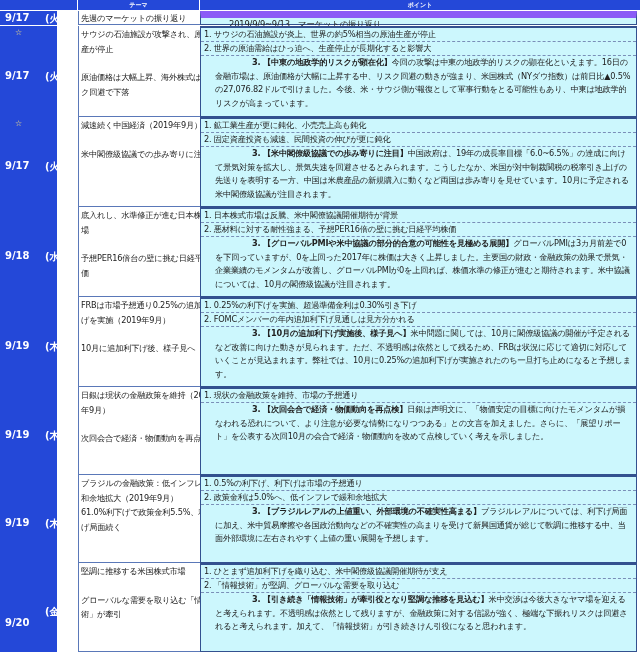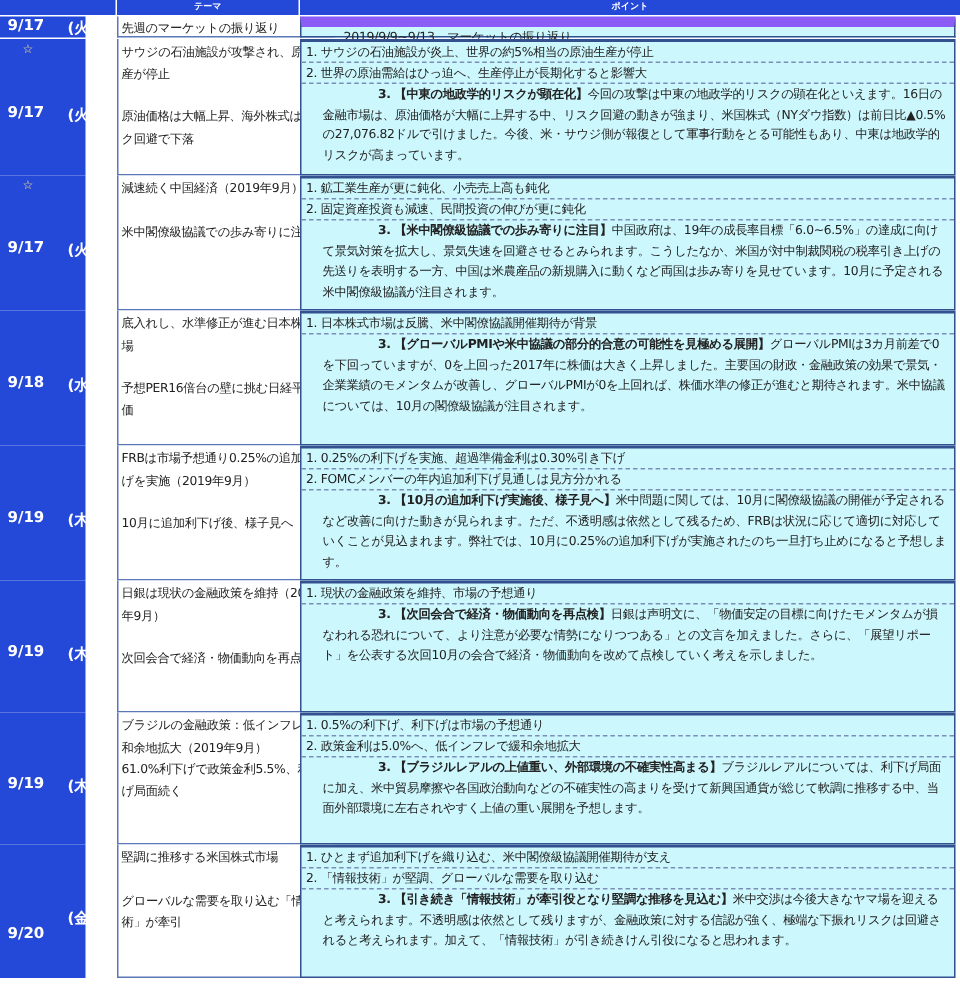--- a/index.html
+++ b/index.html
@@ -83,20 +83,21 @@
       <span class="d" style="top:43px;">9/18</span>
       <span class="w" style="top:43px;">(水)</span>
     </div>
     <div class="theme">
       <div>底入れし、水準修正が進む日本株式市場</div>
       <div class="gap"></div>
       <div>予想PER16倍台の壁に挑む日経平均株価</div>
     </div>
     <div class="points">
       <div class="pt">1. 日本株式市場は反騰、米中閣僚協議開催期待が背景</div>
+      <div class="pt">2. 悪材料に対する耐性強まる、予想PER16倍の壁に挑む日経平均株価</div>
       <div class="pt last"><b>3. 【グローバルPMIや米中協議の部分的合意の可能性を見極める展開】</b><span>グローバルPMIは3カ月前差で0を下回っていますが、0を上回った2017年に株価は大きく上昇しました。主要国の財政・金融政策の効果で景気・企業業績のモメンタムが改善し、グローバルPMIが0を上回れば、株価水準の修正が進むと期待されます。米中協議については、10月の閣僚級協議が注目されます。</span></div>
     </div>
   </div>
 
   <div class="row" style="top:297px;height:90px;">
     <div class="date">
       <span class="d" style="top:43px;">9/19</span>
       <span class="w" style="top:43px;">(木)</span>
     </div>
     <div class="theme">

